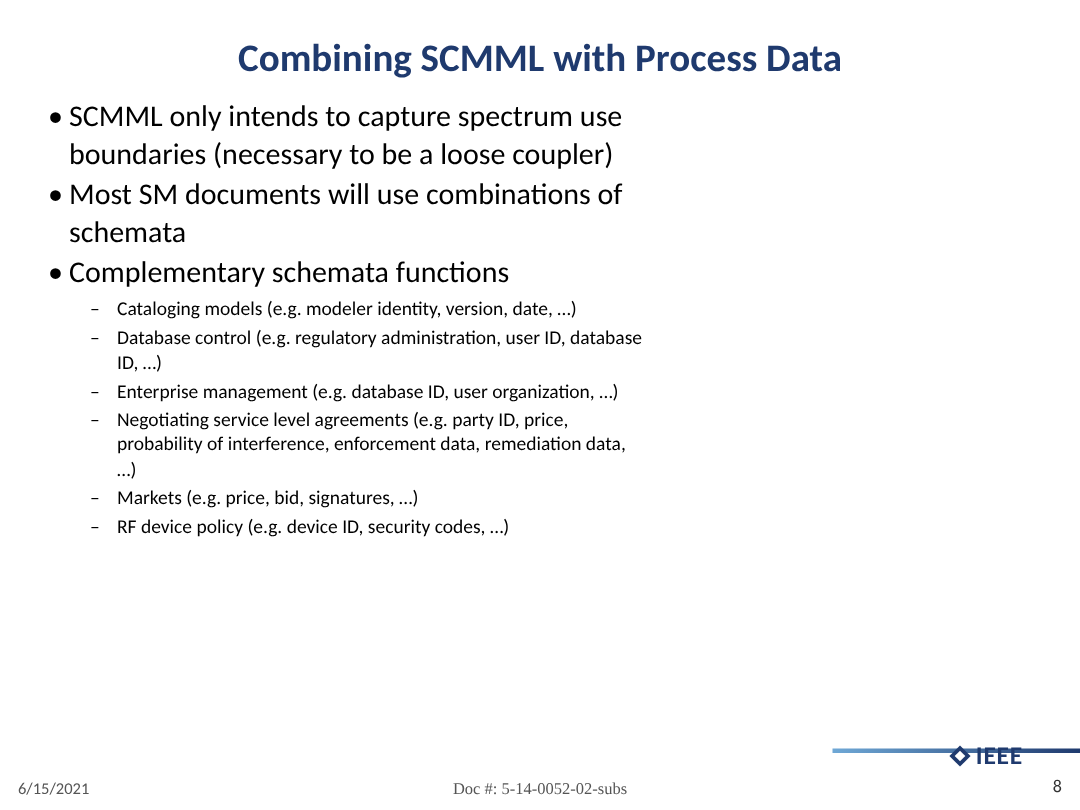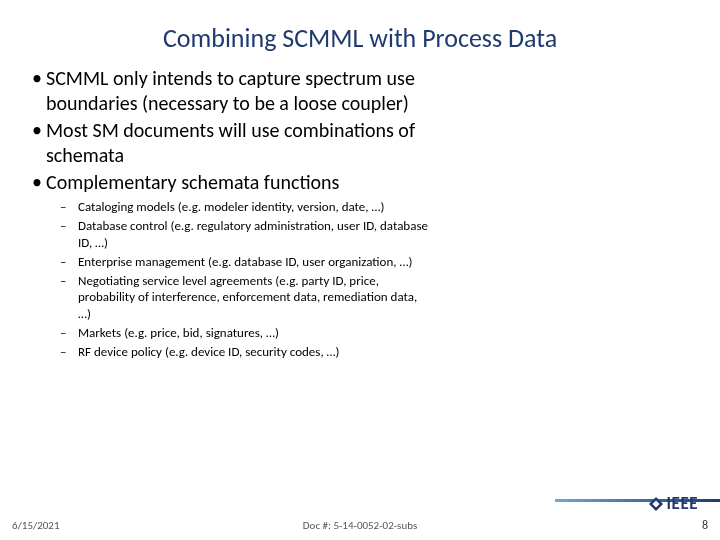--- a/index.html
+++ b/index.html
@@ -7,21 +7,21 @@
     width: 720px;
     height: 540px;
     font-family: Calibri, Arial, sans-serif;
     background: #fff;
     position: relative;
     overflow: hidden;
   }
   .title {
     color: #1f3a6e;
     font-size: 26px;
-    font-weight: 400;
+    font-weight: 700;
     text-align: center;
     padding: 22px 20px 12px 20px;
   }
   .content {
     padding: 0 30px 0 30px;
     color: #000;
   }
   .bullet-l1 {
     font-size: 20px;
     line-height: 1.25;
@@ -57,25 +57,25 @@
     left: 0;
     width: 100%;
     padding: 0 12px;
     display: flex;
     justify-content: flex-end;
     align-items: flex-end;
     font-size: 11px;
     color: #555;
   }
   .footer-left { flex: 1; }
-  .footer-center { flex: 1; text-align: center; }
+  .footer-center { flex: 1; text-align: center; font-family: Liberation Serif, serif; }
   .footer-right { flex: 1; text-align: right; font-size: 12px; color: #333; }
   .logo {
     position: absolute;
-    right: 22px;
+    right: 38px;
     bottom: 26px;
     display: flex;
     align-items: center;
     color: #1f3a6e;
     font-weight: 700;
     font-size: 17px;
     letter-spacing: 0.5px;
   }
   .logo svg { margin-right: 2px; }
   .blue-bar {

